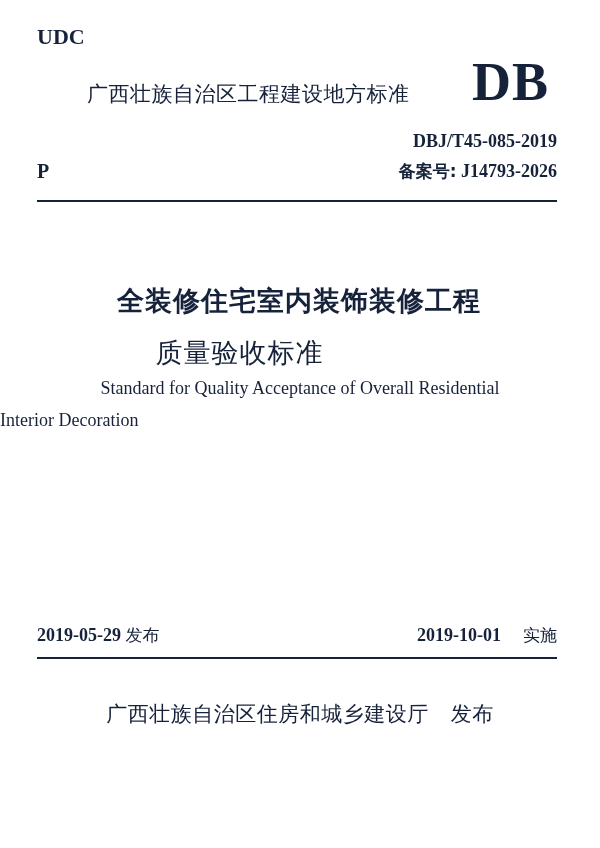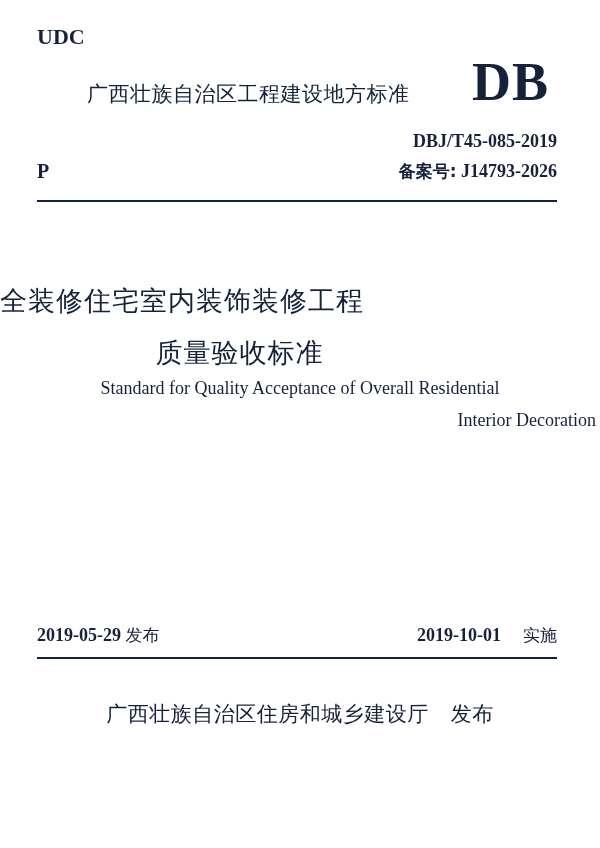--- a/index.html
+++ b/index.html
@@ -12,24 +12,24 @@
     .serif-bold { font-family: "Liberation Serif", serif; font-weight: bold; }
     .serif { font-family: "Liberation Serif", serif; }
     .udc { left: 37px; top: 24px; font-size: 22px; }
     .authority { left: 87px; top: 80px; font-size: 21px; letter-spacing: 0.5px; }
     .db { left: 472px; top: 52px; font-size: 54px; line-height: 60px; letter-spacing: 1px; }
     .code { right: 43px; top: 131px; font-size: 18px; text-align: right; }
     .p-class { left: 37px; top: 160px; font-size: 20px; }
     .record { right: 43px; top: 160px; font-size: 18px; text-align: right; }
     .record .lbl { font-family: "DejaVu Sans", sans-serif; font-weight: bold; font-size: 17px; }
     .rule { position: absolute; left: 37px; width: 520px; height: 2px; background: #16213a; }
-    .title-cn-1 { left: 0; width: 481px; text-align: left; top: 283px; font-size: 27px; letter-spacing: 1px; }
+    .title-cn-1 { left: 0; width: 481px; text-align: right; top: 283px; font-size: 27px; letter-spacing: 1px; font-weight: bold; }
     .title-cn-2 { left: 0; width: 479px; text-align: center; top: 335px; font-size: 27px; letter-spacing: 1px; }
     .title-en-1 { left: 0; width: 600px; text-align: center; top: 378px; font-size: 18px; }
-    .title-en-2 { left: 0; width: 596px; text-align: right; top: 410px; font-size: 18px; }
+    .title-en-2 { left: 0; width: 596px; text-align: left; top: 410px; font-size: 18px; }
     .issue { left: 37px; top: 624px; font-size: 18px; }
     .issue .lbl, .impl .lbl { font-family: "DejaVu Sans", sans-serif; font-weight: normal; font-size: 17px; }
     .impl { right: 43px; top: 624px; font-size: 18px; text-align: right; }
     .impl .gap { display: inline-block; width: 22px; }
     .publisher { left: 0; width: 600px; text-align: center; top: 700px; font-size: 21px; letter-spacing: 0.5px; }
     .publisher .gap { display: inline-block; width: 22px; }
   </style>
 </head>
 <body>
 

